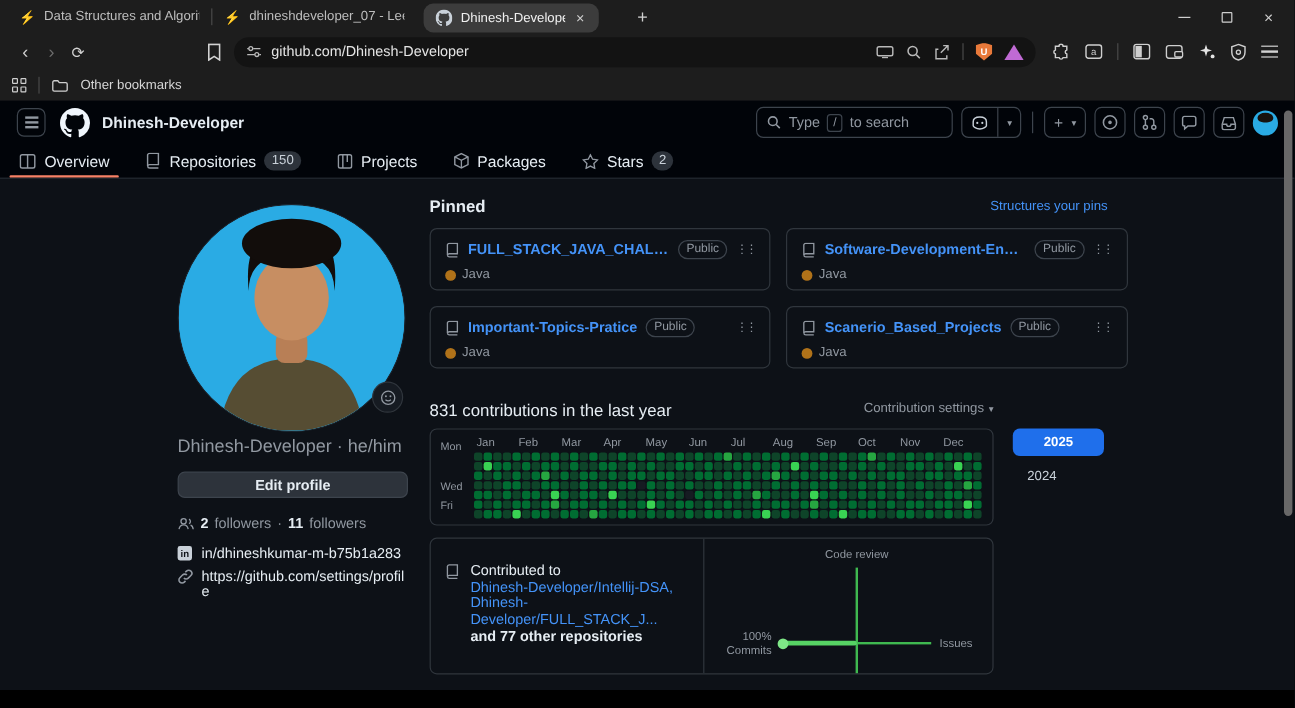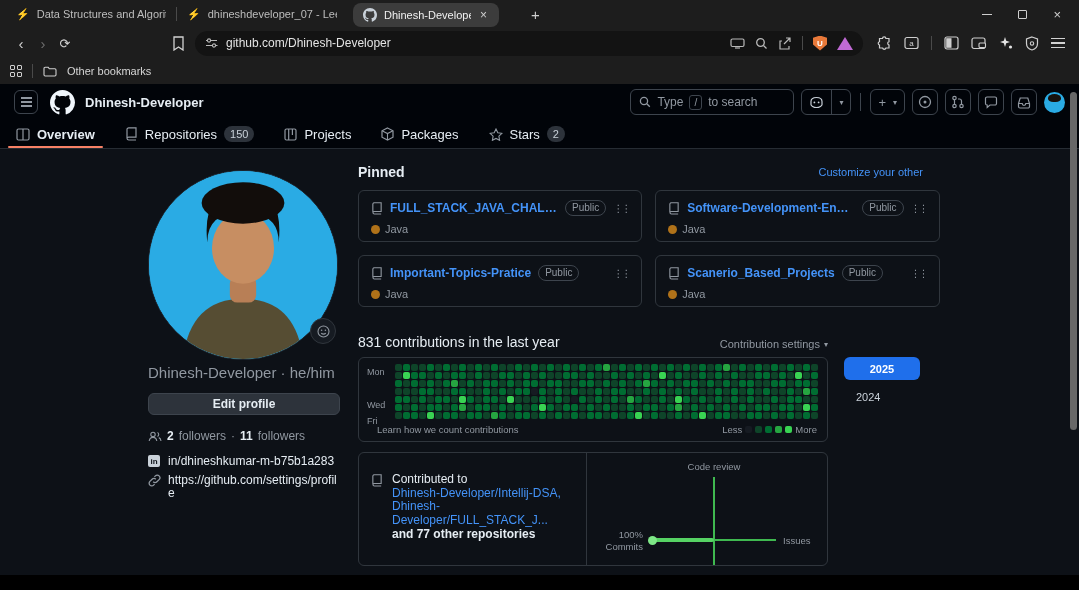--- a/index.html
+++ b/index.html
@@ -59,21 +59,21 @@
   .caret { color:#9198a1; font-size:8px; }
   .gh-vsep { width:1px; height:18px; background:#3d444d; margin:0 2px; }
   .gh-iconbtn { width:26px; height:26px; border:1px solid #3d444d; border-radius:6px; display:flex; align-items:center; justify-content:center; color:#9198a1; }
   .gh-plus { font-size:13px; color:#9198a1; }
   .gh-avatar { width:21px; height:21px; border-radius:50%; background:#2aabe4; position:relative; overflow:hidden; }
   .gh-avatar i { position:absolute; left:4px; top:2px; width:13px; height:8px; background:#17120e; border-radius:50% 50% 40% 40%; }
 
   .gh-nav { height:29px; background:#010409; border-bottom:1px solid #262c33; display:flex; align-items:center; padding:0 16px; gap:30px; }
   .gh-tab { position:relative; display:flex; align-items:center; gap:7px; color:#e6edf3; font-size:13px; height:100%; }
   .gh-tab .t-ic { color:#9198a1; display:flex; }
-  .gh-tab.active { font-weight:bold; }
+  .gh-tab.active { font-weight:normal; }
   .gh-tab.active::after { content:""; position:absolute; left:-8px; right:-8px; bottom:0; height:2px; background:#f78166; border-radius:2px; }
   .count-badge { background:#2d333b; color:#c9d1d9; border-radius:20px; font-size:11px; padding:0 6px; line-height:16px; font-weight:normal; }
 
   
   .sidebar { position:absolute; left:148px; top:170px; width:192px; }
   .avatar-wrap { position:relative; width:190px; height:190px; }
   .avatar { width:190px; height:190px; border-radius:50%; overflow:hidden; border:1px solid #1b2129; background:#2aabe4; }
   .status-badge { position:absolute; right:2px; bottom:16px; width:26px; height:26px; border-radius:50%; background:#161b22; border:1px solid #30363d; display:flex; align-items:center; justify-content:center; }
   .p-name { margin-top:16px; color:#e6edf3; font-size:19px; font-weight:bold; letter-spacing:.2px; }
   .p-login { margin-top:4px; color:#9198a1; font-size:15px; }
@@ -98,21 +98,21 @@
   .pin-repo-ic { color:#9198a1; display:flex; }
   .pin-name { color:#4493f8; font-size:12px; font-weight:bold; white-space:nowrap; overflow:hidden; text-overflow:ellipsis; max-width:168px; }
   .pill { border:1px solid #3d444d; border-radius:20px; color:#9198a1; font-size:10px; padding:0 6px; line-height:14px; }
   .grab { margin-left:auto; color:#9198a1; font-size:10px; letter-spacing:-2px; }
   .pin-row2 { display:flex; align-items:center; gap:5px; margin-top:7px; }
   .lang-dot { width:9px; height:9px; border-radius:50%; }
   .lang-name { color:#9198a1; font-size:11px; }
 
   .contrib-flex { display:flex; margin-top:27px; }
   .contrib-main { width:470px; }
-  .contrib-head { display:flex; align-items:flex-end; justify-content:space-between;gap:12px; }
+  .contrib-head { display:flex; align-items:flex-start; justify-content:space-between;gap:12px; }
   .contrib-title { color:#e6edf3; font-size:14px; }
   .contrib-settings { color:#9198a1; font-size:11px; display:flex; align-items:center; gap:4px; }
   .graph-box { margin-top:7px; border:1px solid #30363d; border-radius:6px; padding:6px 10px 5px 8px; position:relative; }
   .months-row { position:relative; height:13px; margin-left:28px; }
   .month-label { position:absolute; top:0; color:#9198a1; font-size:9.5px; }
   .day-label { position:absolute; left:8px; color:#9198a1; font-size:9px; }
   .cgrid { margin-left:28px; display:flex; gap:1px; }
   .cweek { display:flex; flex-direction:column; gap:1px; }
   .ccell { width:7px; height:7px; border-radius:2px; }
   .graph-foot { display:flex; align-items:center; justify-content:space-between; margin:5px 0 1px 10px; color:#9198a1; font-size:9.5px; }
@@ -448,21 +448,21 @@
           </span>
         <span class="l-text">https://github.com/settings/profile</span>
       </div>
 
     </div>
   </div>
 
   <div class="main">
     <div class="pin-head">
       <span class="pin-title">Pinned</span>
-      <span class="pin-customize">Customize your other</span>
+      <span class="pin-customize">Structures your pins</span>
     </div>
     <div class="pin-grid">
       <div class="pin-card">
         <div class="pin-row1">
           <span class="pin-repo-ic">
               <svg class="ic" width="12" height="13" viewBox="0 0 13 14">
                 <path d="M2 2A1.8 1.8 0 0 1 3.8 .8H11v9.4H3.8A1.8 1.8 0 0 0 2 11.4zM2 11.4A1.8 1.8 0 0 0 3.8 13H11" fill="none" stroke="#9198a1" stroke-width="1.2"></path>
               </svg>
             </span>
           <span class="pin-name">FULL_STACK_JAVA_CHALLENGE_DK</span>
@@ -528,20 +528,34 @@
       <div class="contrib-main">
         <div class="contrib-head">
           <span class="contrib-title">831 contributions in the last year</span>
           <span class="contrib-settings">
             <span>Contribution settings</span>
             <span class="caret">▾</span>
           </span>
         </div>
 
         <div class="graph-box">
+          <div class="months-row" id="months-row">
+              <span class="month-label" style="left: 2px;">Jan</span>
+              <span class="month-label" style="left: 37px;">Feb</span>
+              <span class="month-label" style="left: 73px;">Mar</span>
+              <span class="month-label" style="left: 108px;">Apr</span>
+              <span class="month-label" style="left: 143px;">May</span>
+              <span class="month-label" style="left: 179px;">Jun</span>
+              <span class="month-label" style="left: 214px;">Jul</span>
+              <span class="month-label" style="left: 249px;">Aug</span>
+              <span class="month-label" style="left: 285px;">Sep</span>
+              <span class="month-label" style="left: 320px;">Oct</span>
+              <span class="month-label" style="left: 355px;">Nov</span>
+              <span class="month-label" style="left: 391px;">Dec</span>
+            </div>
           <span class="day-label" style="top:9px">Mon</span>
           <span class="day-label" style="top:42px">Wed</span>
           <span class="day-label" style="top:58px">Fri</span>
           <div class="cgrid" id="contrib-grid">
               <div class="cweek">
                 <div class="ccell" style="background: rgb(14, 68, 41);"></div>
                 <div class="ccell" style="background: rgb(14, 68, 41);"></div>
                 <div class="ccell" style="background: rgb(0, 109, 50);"></div>
                 <div class="ccell" style="background: rgb(14, 68, 41);"></div>
                 <div class="ccell" style="background: rgb(0, 109, 50);"></div>
@@ -1010,34 +1024,20 @@
               <div class="cweek">
                 <div class="ccell" style="background: rgb(14, 68, 41);"></div>
                 <div class="ccell" style="background: rgb(0, 109, 50);"></div>
                 <div class="ccell" style="background: rgb(14, 68, 41);"></div>
                 <div class="ccell" style="background: rgb(0, 109, 50);"></div>
                 <div class="ccell" style="background: rgb(14, 68, 41);"></div>
                 <div class="ccell" style="background: rgb(0, 109, 50);"></div>
                 <div class="ccell" style="background: rgb(14, 68, 41);"></div>
               </div>
             </div>
-          <div class="graph-foot">
-            <span>Learn how we count contributions</span>
-            <span class="legend">
-              <span>Less</span>
-              <span class="legend" id="legend-cells">
-                  <span class="ccell" style="background: rgb(22, 27, 34);"></span>
-                  <span class="ccell" style="background: rgb(14, 68, 41);"></span>
-                  <span class="ccell" style="background: rgb(0, 109, 50);"></span>
-                  <span class="ccell" style="background: rgb(38, 166, 65);"></span>
-                  <span class="ccell" style="background: rgb(57, 211, 83);"></span>
-                </span>
-              <span>More</span>
-            </span>
-          </div>
         </div>
 
         <div class="activity-box">
           <div class="act-left">
             <div class="act-contrib">
               <span class="l-ic">
                   <svg class="ic" width="12" height="13" viewBox="0 0 13 14">
                     <path d="M2 2A1.8 1.8 0 0 1 3.8 .8H11v9.4H3.8A1.8 1.8 0 0 0 2 11.4zM2 11.4A1.8 1.8 0 0 0 3.8 13H11" fill="none" stroke="#9198a1" stroke-width="1.2"></path>
                   </svg>
                 </span>

